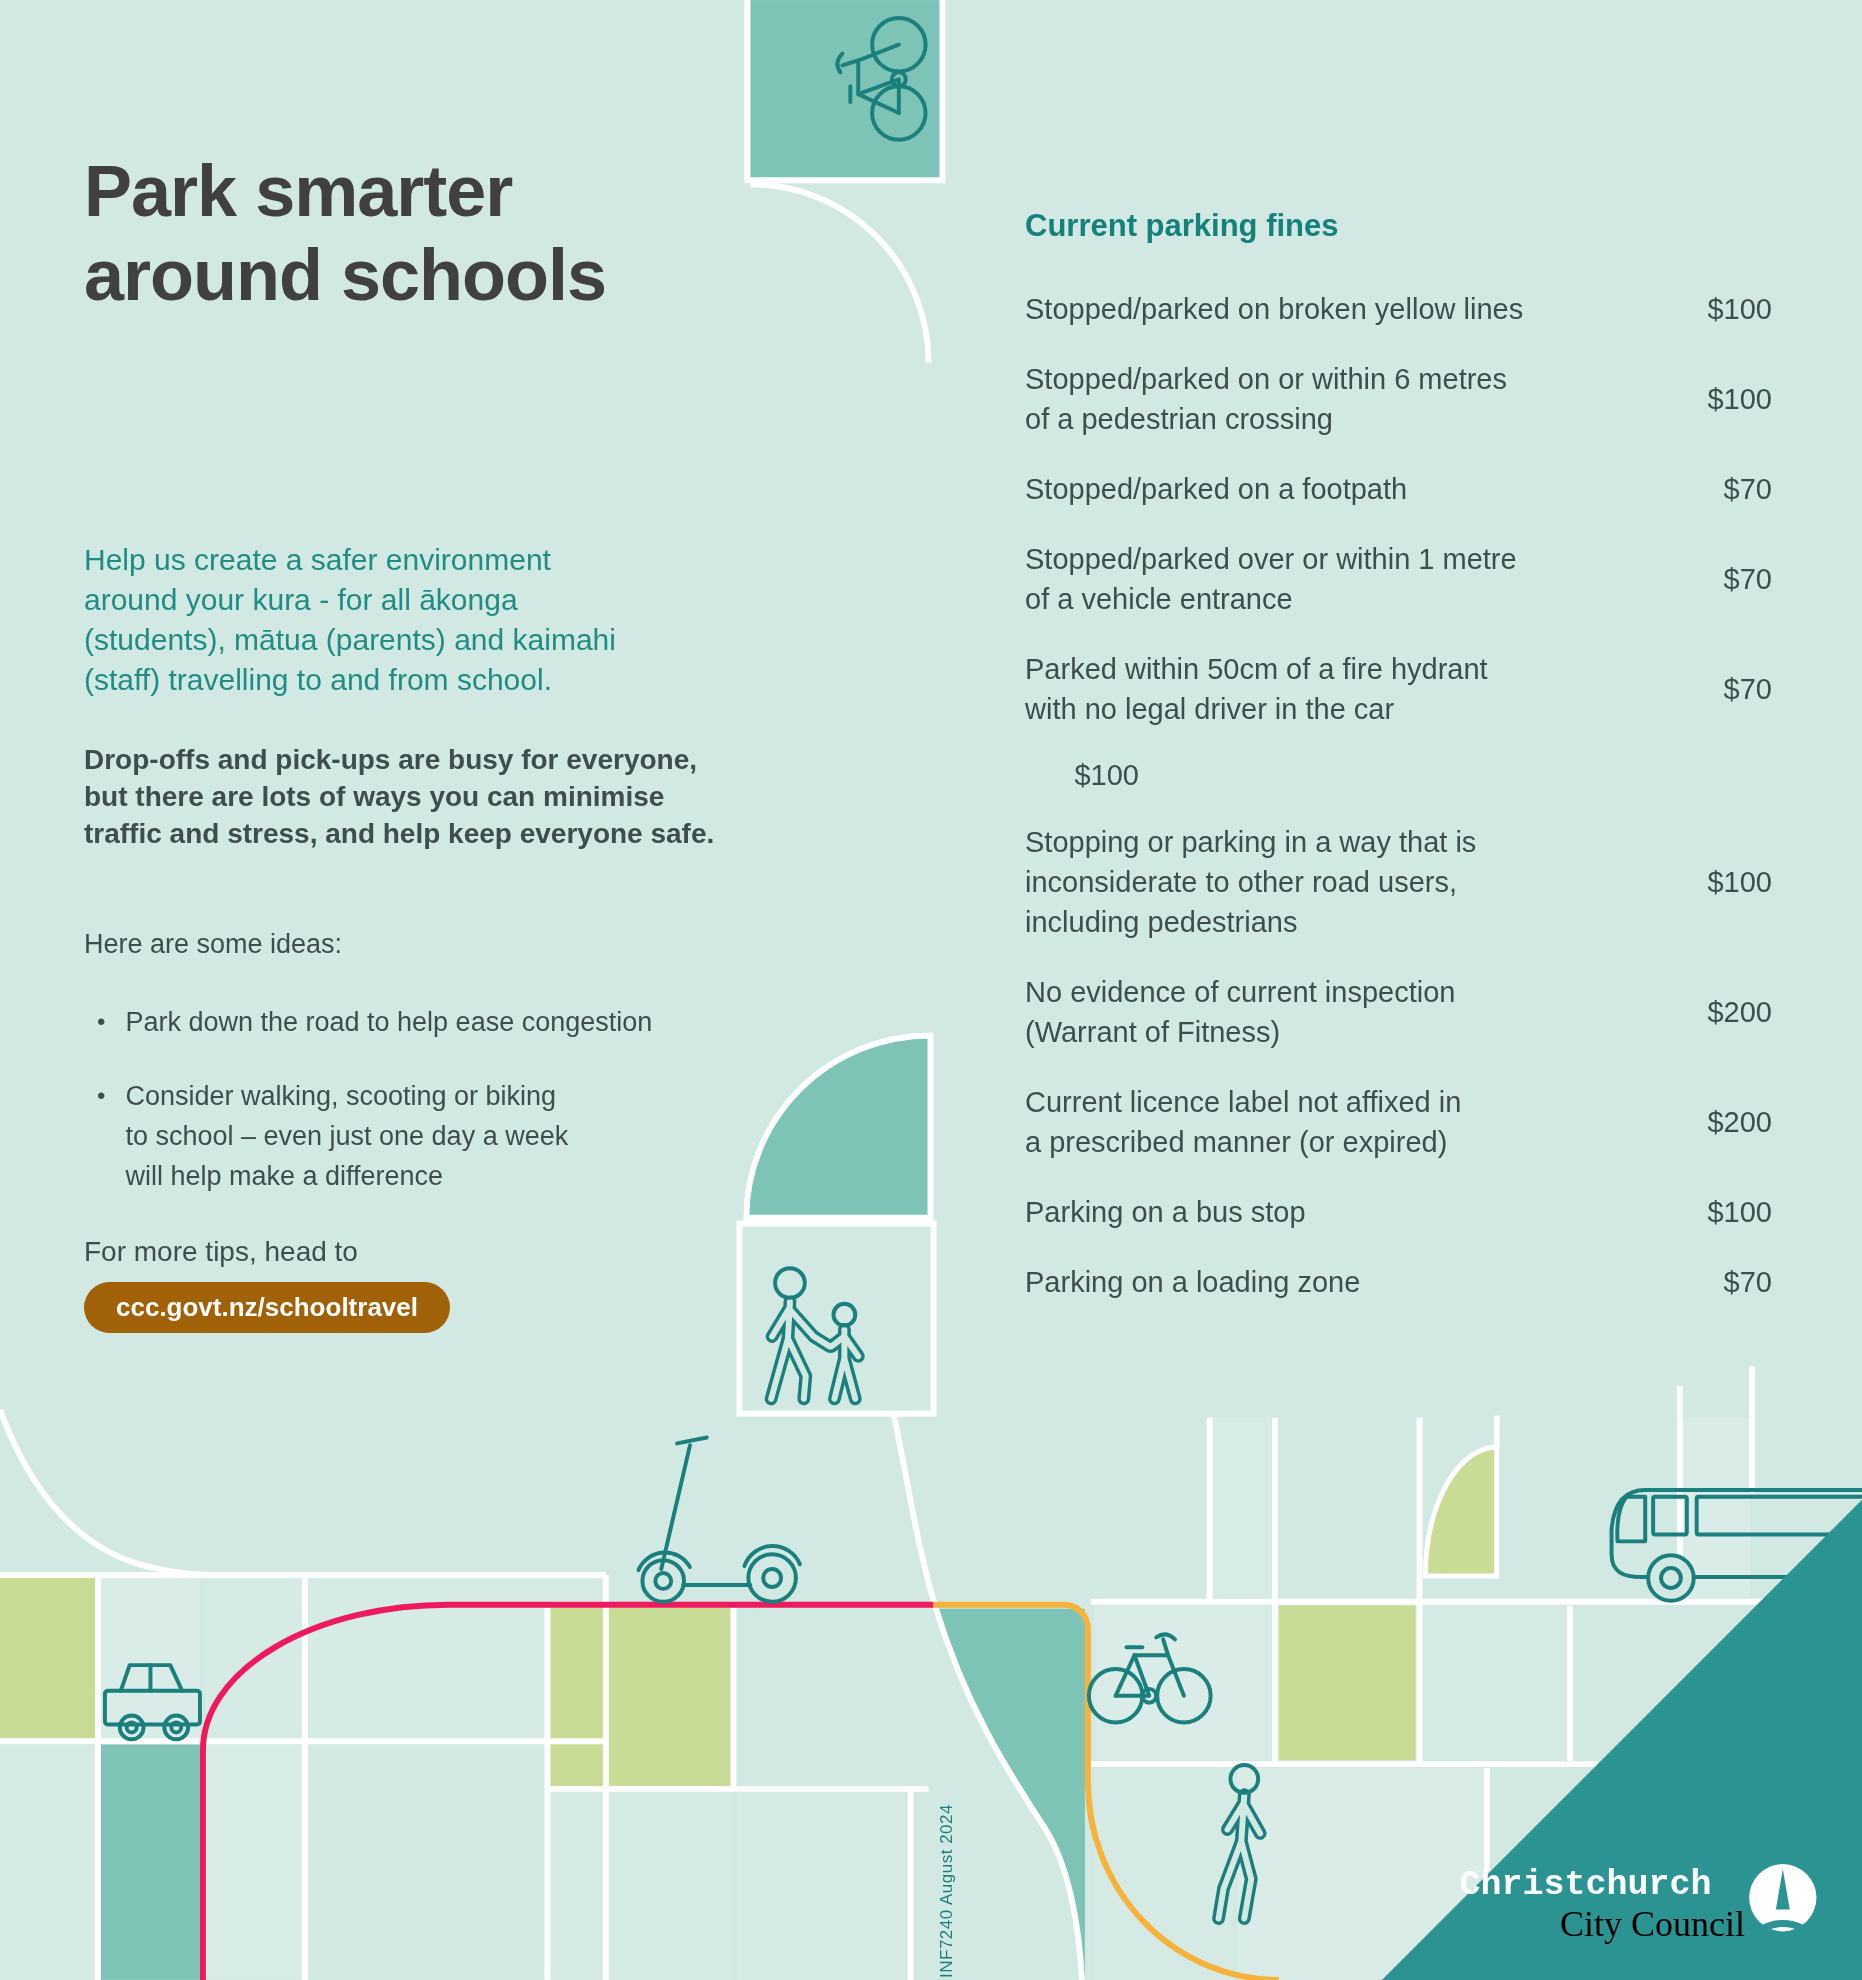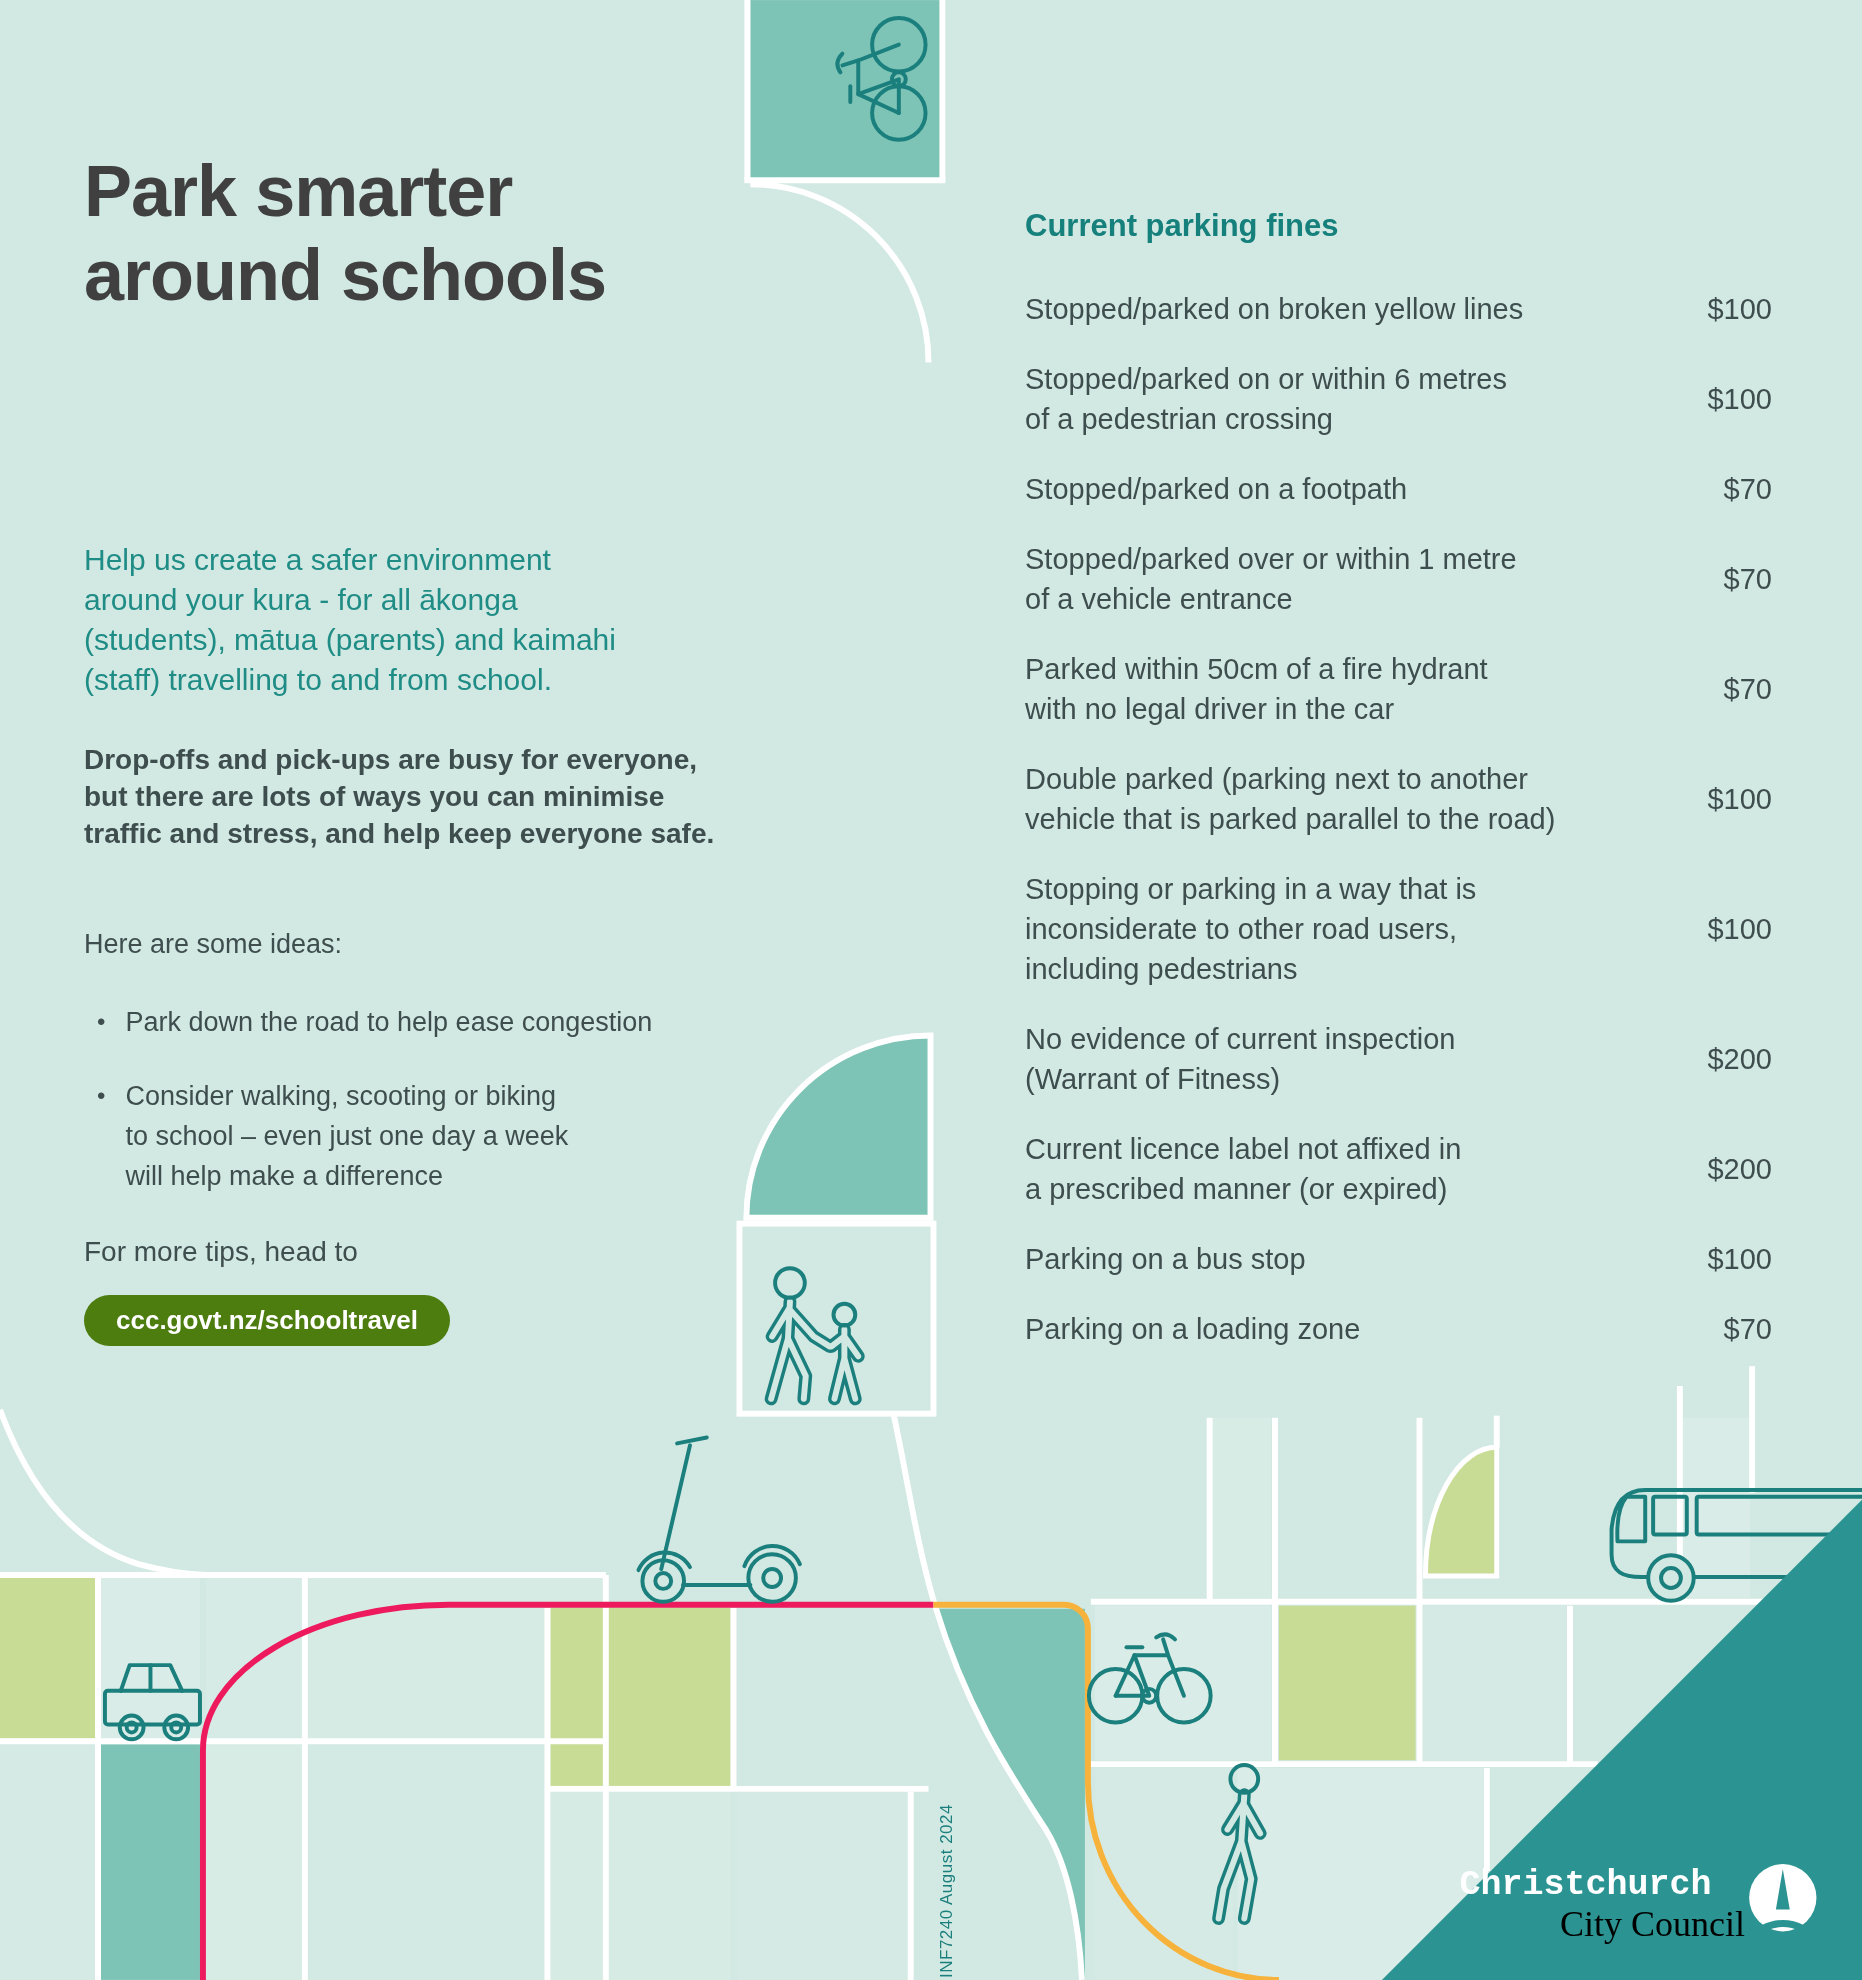--- a/index.html
+++ b/index.html
@@ -33,22 +33,22 @@
   }
   .bullet-item { display:flex; gap:20px; font-size:27px; line-height:40px; color:#3e4d4d; }
   .bullet-item .dot { font-size:24px; line-height:40px; }
   .bullet-text { white-space:pre-line; }
   .tips {
     left:84px; top:1236px; font-size:28px; color:#3e4d4d;
   }
   .pill {
     position:absolute; left:84px; top:1282px; z-index:2;
     height:51px; line-height:51px; padding:0 32px; border-radius:27px;
-    background:#4d7c0f; color:#ffffff; font-size:26px; font-weight:bold;
-    border:none; cursor:pointer;margin-top:13px;
+    background:#a16207; color:#ffffff; font-size:26px; font-weight:bold;
+    border:none; cursor:pointer;
   }
   .fines-heading {
     left:1025px; top:208px; font-size:31px; font-weight:bold; color:#15807c;
   }
   .fines {
     position:absolute; left:1025px; top:289px; width:747px; z-index:2;
     display:flex; flex-direction:column; gap:30px;
   }
   .fine-row { display:flex; align-items:center; }
   .fine-desc {
@@ -267,22 +267,20 @@
         <div class="fine-desc">Stopped/parked over or within 1 metre
 of a vehicle entrance</div>
         <div class="fine-amount">$70</div>
       </div>
       <div class="fine-row">
         <div class="fine-desc">Parked within 50cm of a fire hydrant
 with no legal driver in the car</div>
         <div class="fine-amount">$70</div>
       </div>
       <div class="fine-row">
-        <div class="fine-desc">Double parked (parking next to another
-vehicle that is parked parallel to the road)</div>
         <div class="fine-amount">$100</div>
       </div>
       <div class="fine-row">
         <div class="fine-desc">Stopping or parking in a way that is
 inconsiderate to other road users,
 including pedestrians</div>
         <div class="fine-amount">$100</div>
       </div>
       <div class="fine-row">
         <div class="fine-desc">No evidence of current inspection

